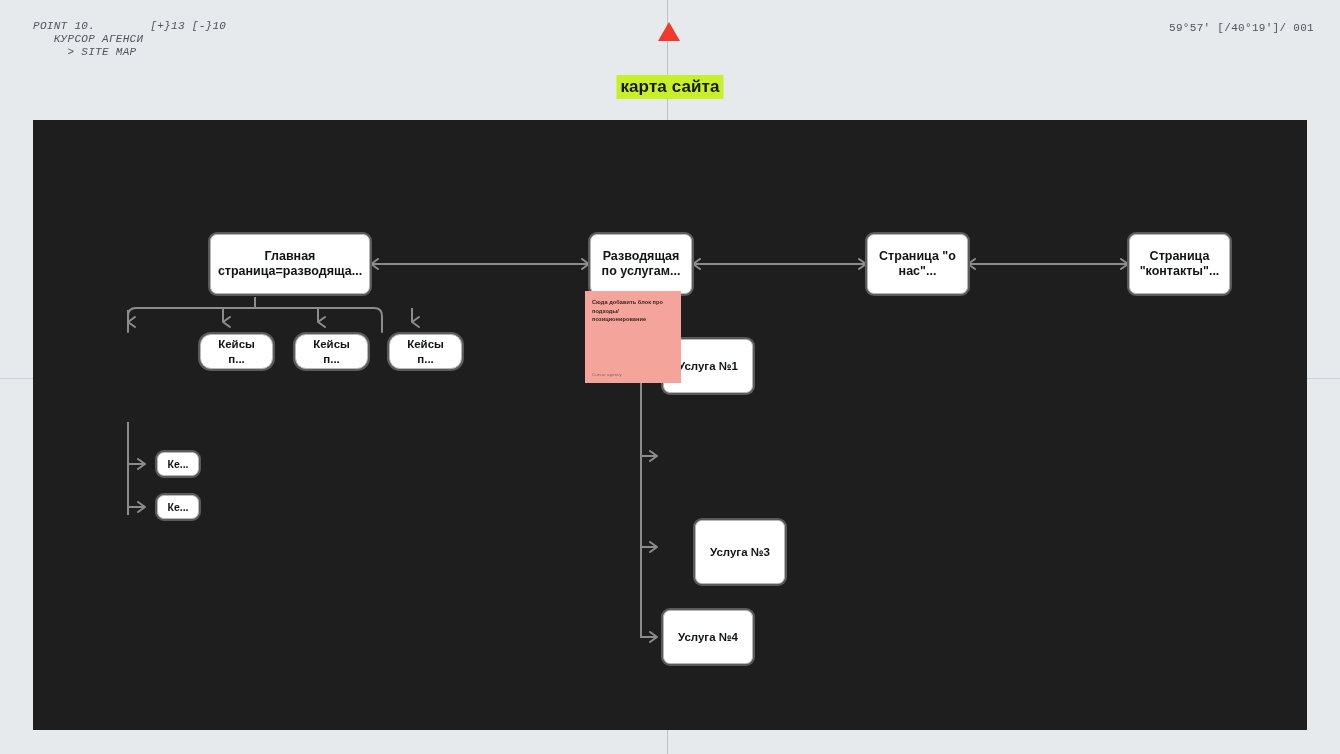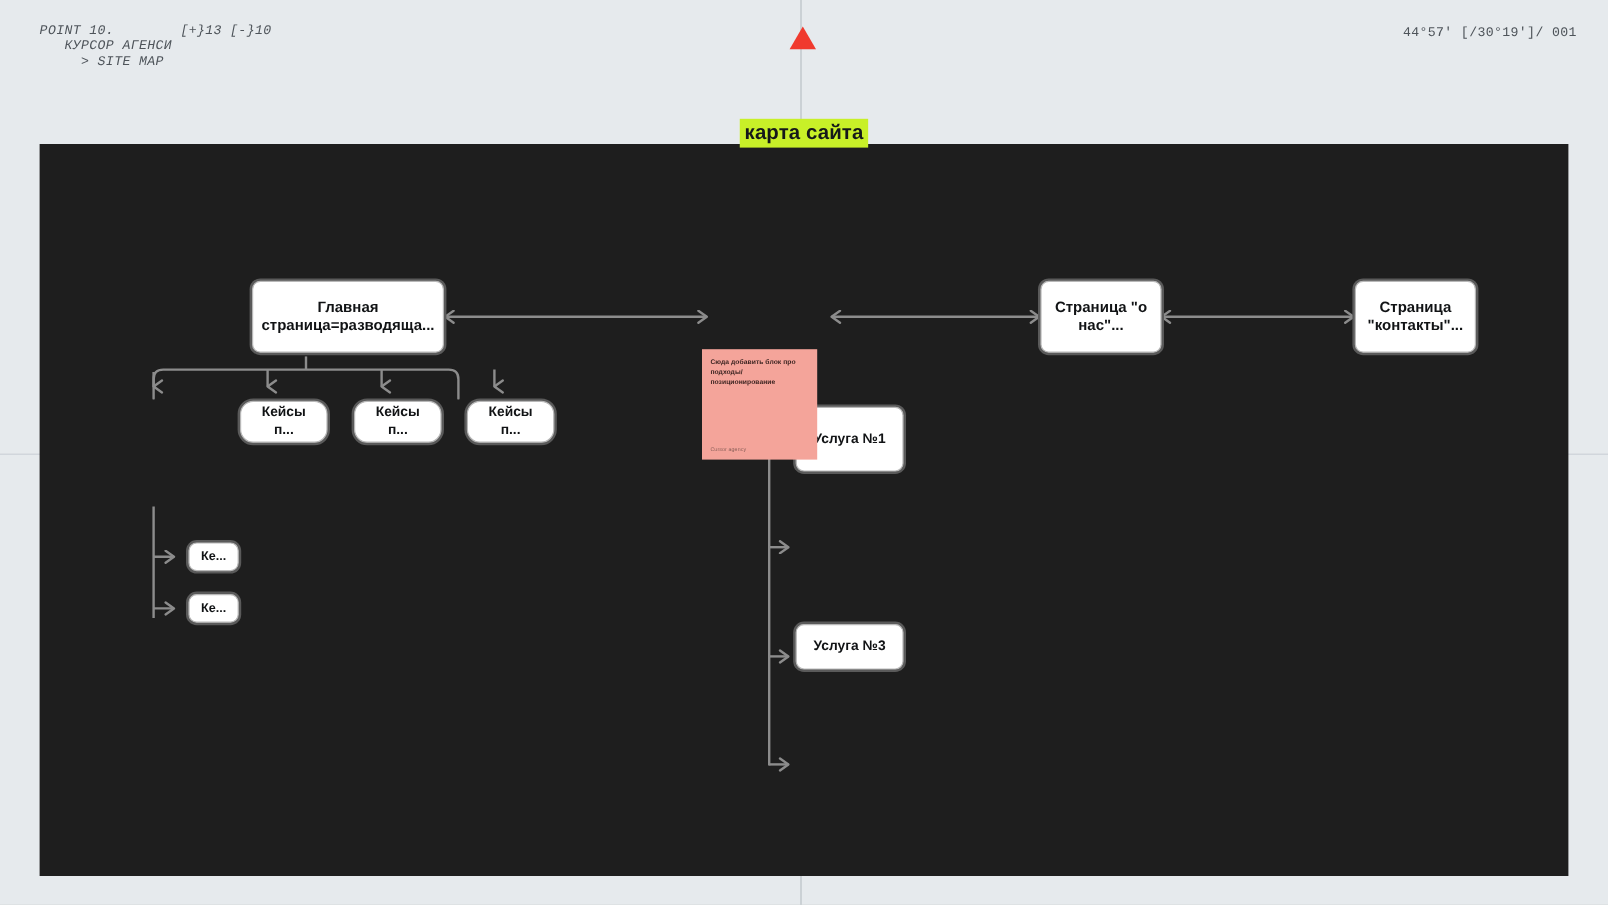--- a/index.html
+++ b/index.html
@@ -72,21 +72,20 @@
     border-bottom: 19px solid #f03a2e;
     z-index: 7;
   }
 
   .page-title {
     position: absolute;
     left: 50%;
     top: 77px;
     transform: translateX(-50%);
     z-index: 7;
-    margin-top: 24px;
   }
   .page-title span {
     background: #c8f028;
     color: #15181a;
     font-size: 17px;
     font-weight: 700;
     padding: 2px 4px 3px 4px;
     letter-spacing: 0.1px;
     white-space: nowrap;
   }
@@ -167,21 +166,21 @@
 </head>
 <body>
 
 <div class="guide-v"></div>
 <div class="guide-h"></div>
 
 <div class="hud-left"><span>POINT 10.        [+}13 [-}10</span>
 <span>   КУРСОР АГЕНСИ</span>
 <span>     &gt; SITE MAP</span></div>
 
-<div class="hud-right">44°57′ [/30°19′]/ 001</div>
+<div class="hud-right">59°57′ [/40°19′]/ 001</div>
 
 <div class="marker"></div>
 
 <div class="page-title">
   <span>карта сайта</span>
 </div>
 
 <div class="canvas">
 
   <svg class="wires" viewBox="0 0 1274 610" xmlns="http://www.w3.org/2000/svg">
@@ -221,20 +220,23 @@
       <path d="M608,336 L624,336" marker-end="url(#ar-r)"></path>
       <path d="M608,427 L624,427" marker-end="url(#ar-r)"></path>
       <path d="M608,517 L624,517" marker-end="url(#ar-r)"></path>
     </g>
   </svg>
 
   <div class="node n-main" style="left:177px; top:114px; width:160px; height:60px;">
     <span class="node-lbl">Главная страница=разводяща...</span>
   </div>
 
+  <div class="node n-main" style="left:557px; top:114px; width:102px; height:60px;">
+    <span class="node-lbl">Разводящая по услугам...</span>
+  </div>
 
   <div class="node n-main" style="left:834px; top:114px; width:101px; height:60px;">
     <span class="node-lbl">Страница "о нас"...</span>
   </div>
 
   <div class="node n-main" style="left:1096px; top:114px; width:101px; height:60px;">
     <span class="node-lbl">Страница "контакты"...</span>
   </div>
 
 
@@ -256,23 +258,26 @@
 
   <div class="node n-small" style="left:124px; top:375px; width:42px; height:24px;">
     <span class="node-lbl">Ке...</span>
   </div>
 
   <div class="node n-serv" style="left:630px; top:219px; width:90px; height:54px;text-align:center;">
     <span class="node-lbl">Услуга №1</span>
   </div>
 
 
-  <div class="node n-serv" style="left:630px; top:400px; width:90px; height:38px;">
+  <div class="node n-serv" style="left:662px; top:400px; width:90px; height:64px;">
     <span class="node-lbl">Услуга №3</span>
   </div>
 
+  <div class="node n-serv" style="left:630px; top:490px; width:90px; height:54px;">
+    <span class="node-lbl">Услуга №4</span>
+  </div>
 
   <div class="sticky" style="left:552px; top:171px; width:96px; height:92px;">
     <div class="sticky-body">Сюда добавить блок про подходы/ позиционирование</div>
     <div class="sticky-foot">Cursor agency</div>
   </div>
 
 </div>
 
 </body></html>

